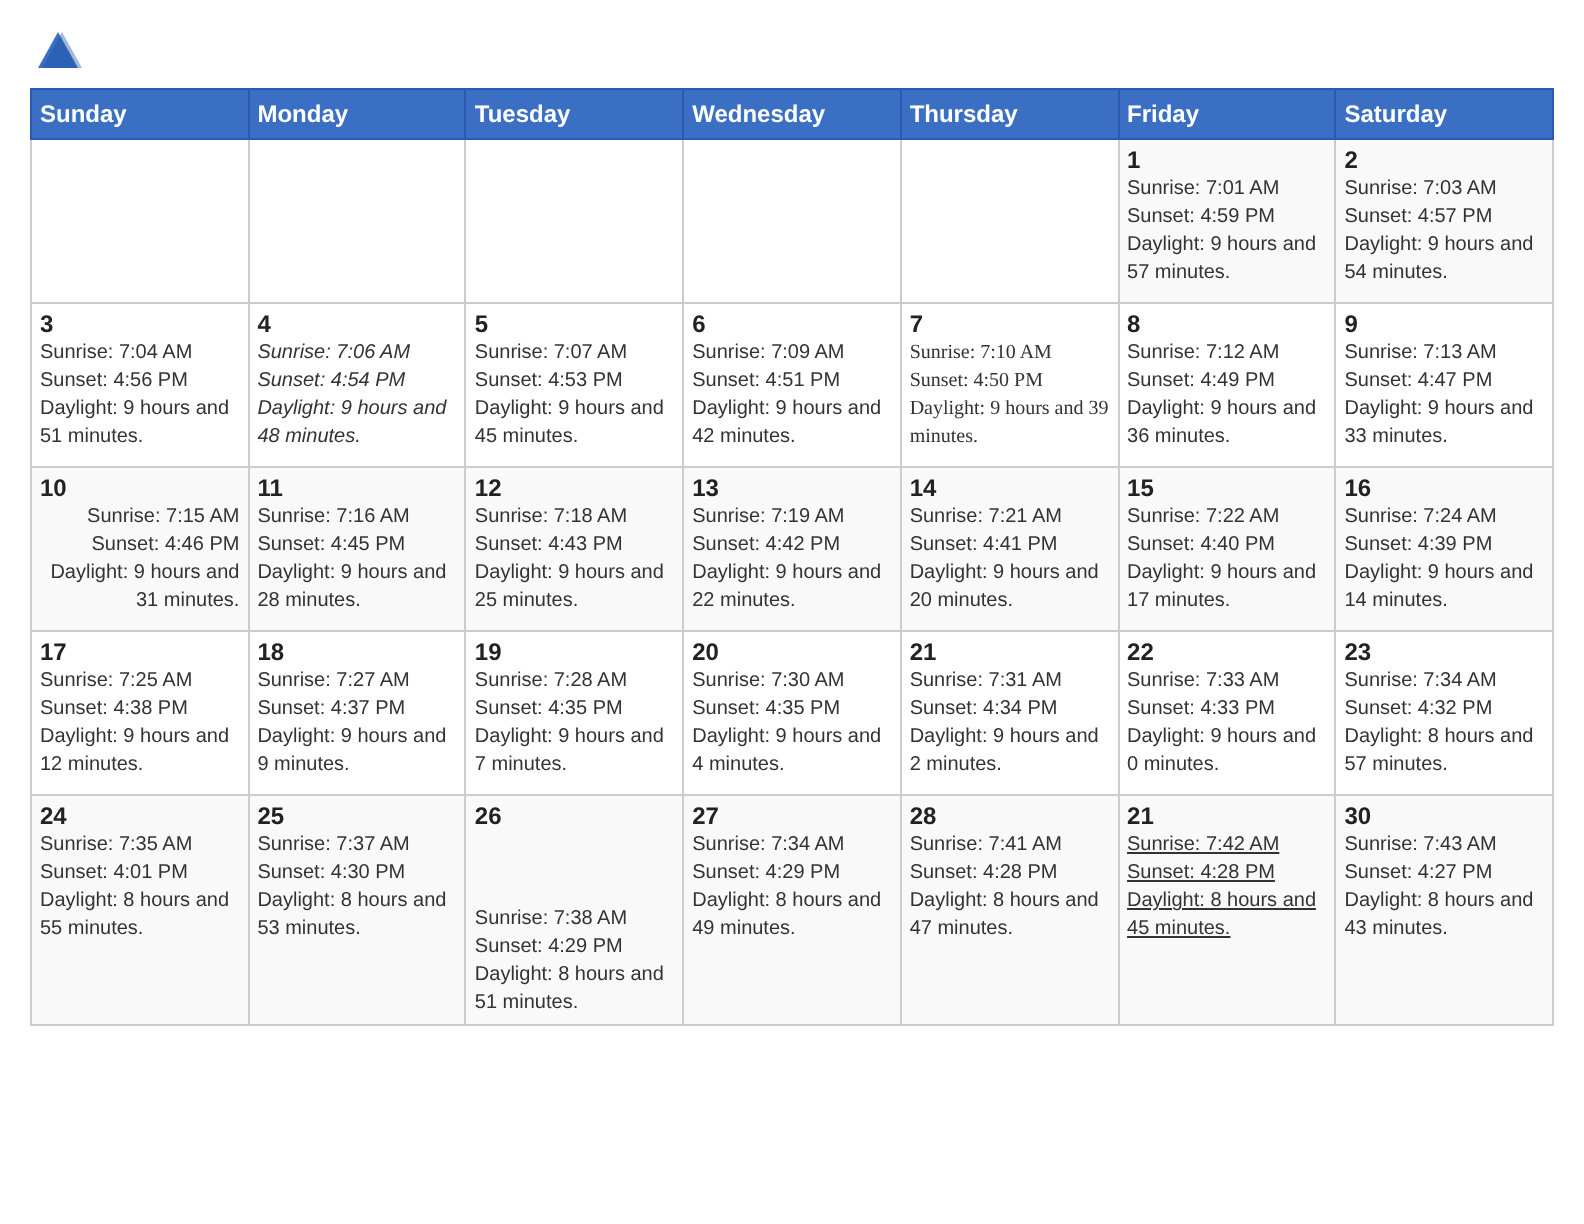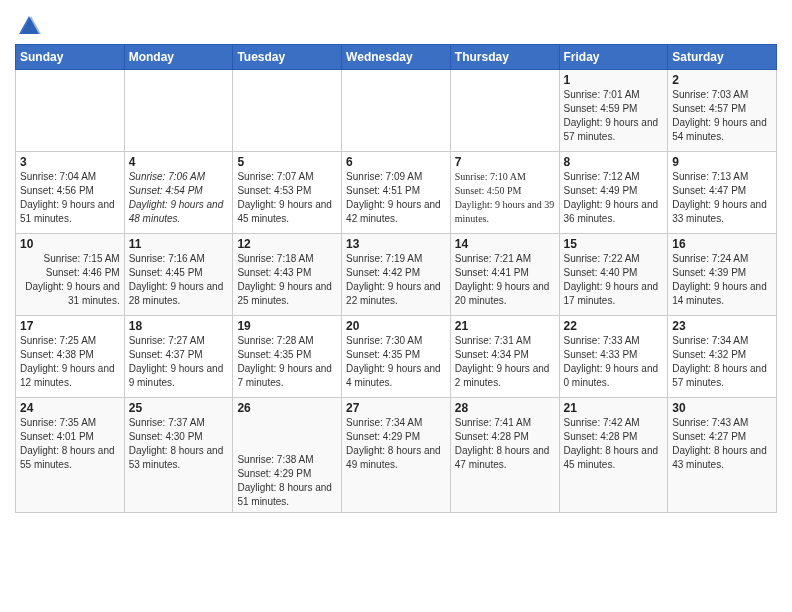--- a/index.html
+++ b/index.html
@@ -309,21 +309,21 @@
 Daylight: 8 hours and 49 minutes.</div>
           </td>
           <td>
             <span class="day-number">28</span>
             <div class="day-info" style="white-space: pre-line;">Sunrise: 7:41 AM
 Sunset: 4:28 PM
 Daylight: 8 hours and 47 minutes.</div>
           </td>
           <td>
             <span class="day-number">21</span>
-            <div class="day-info" style="white-space: pre-line;">Sunrise: 7:42 AM
+            <div class="day-info" style="white-space: pre-line; text-decoration: underline;">Sunrise: 7:42 AM
 Sunset: 4:28 PM
 Daylight: 8 hours and 45 minutes.</div>
           </td>
           <td>
             <span class="day-number">30</span>
             <div class="day-info" style="white-space: pre-line;">Sunrise: 7:43 AM
 Sunset: 4:27 PM
 Daylight: 8 hours and 43 minutes.</div>
           </td>
         </tr>

